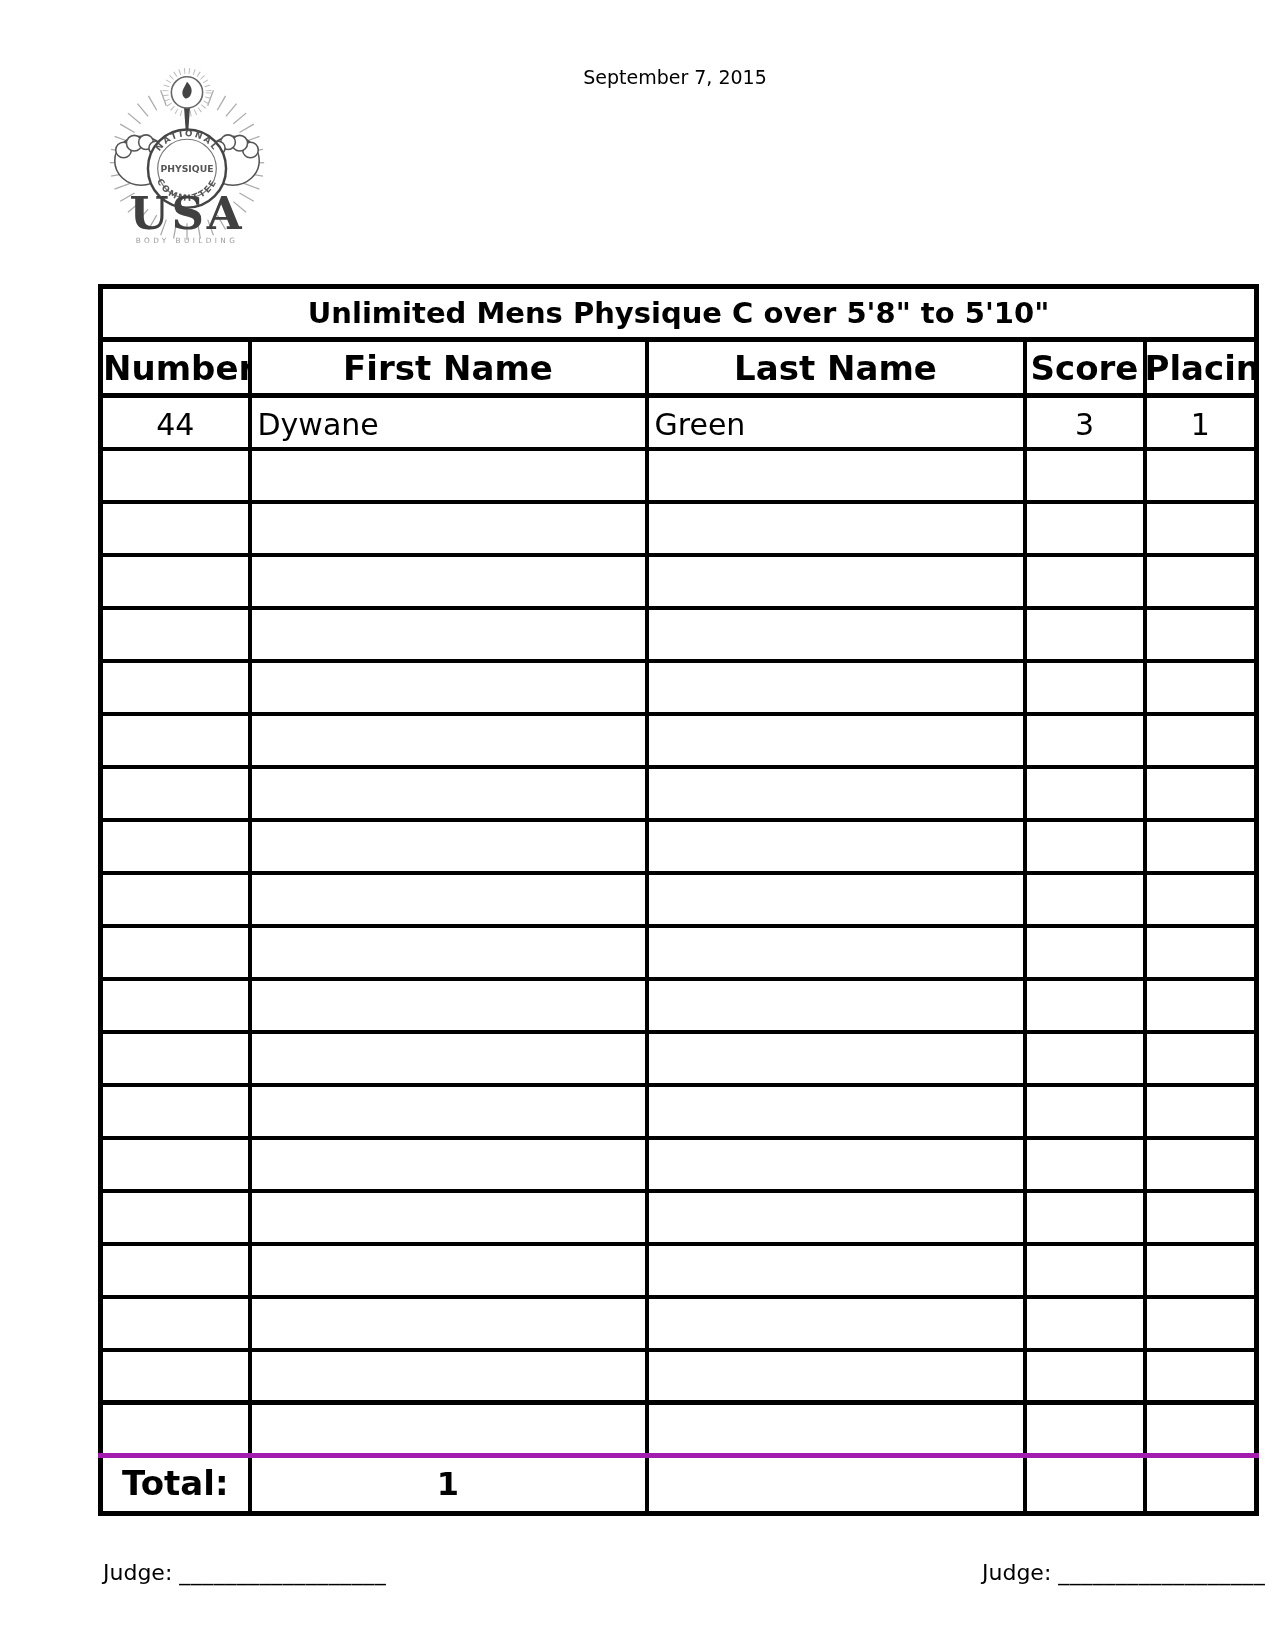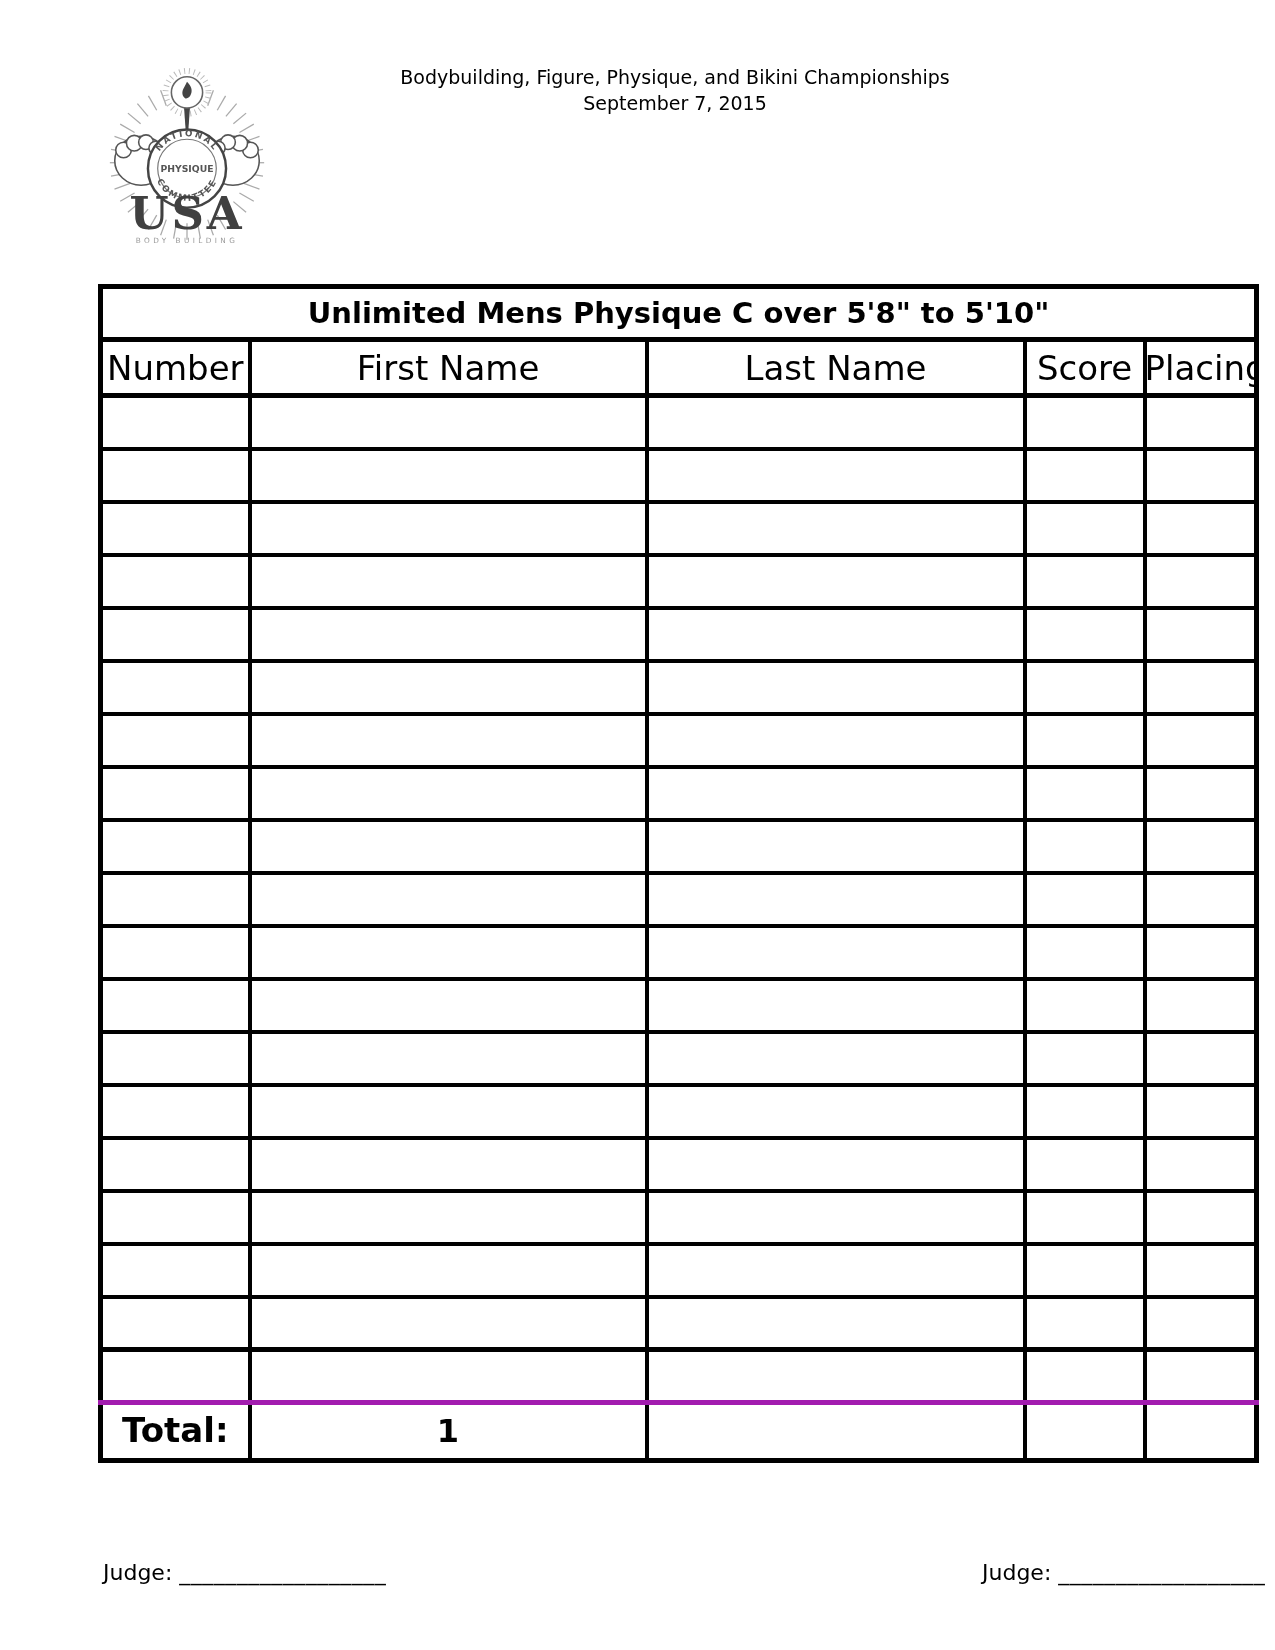--- a/index.html
+++ b/index.html
@@ -26,21 +26,21 @@
   }
   .title-row{height:53px;}
   .title-row th{
     border-bottom:5px solid #000;
     font-size:29px;font-weight:bold;text-align:center;
     padding-bottom:7px;white-space:nowrap;
   }
   .header-row{height:56px;}
   .header-row th{
     border-bottom:5px solid #000;
-    font-size:34px;font-weight:normal;text-align:center;
+    font-size:34px;font-weight:bold;text-align:center;
     padding-bottom:5px;white-space:nowrap;
   }
   .header-row th.ph{text-align:left;}
   .header-row th.ph .clip{display:inline-block;margin-left:-2px;white-space:nowrap;}
   .body-row{height:53px;}
   .body-row td{font-size:30px;padding-bottom:5px;}
   td.c{text-align:center;}
   td.l{text-align:left;padding-left:6px;}
   .pre-total td{border-top:5px solid #000;}
   .total-row{height:58px;}
@@ -132,21 +132,20 @@
     </text>
     <text font-size="9" font-weight="bold" fill="#555" letter-spacing="2" font-family="DejaVu Sans, sans-serif">
       <textPath href="#arcBottom" startOffset="50%" text-anchor="middle">COMMITTEE</textPath>
     </text>
     <text x="85" y="122" text-anchor="middle" font-size="9.5" font-weight="bold" fill="#555" font-family="DejaVu Sans, sans-serif">PHYSIQUE</text>
     <text x="85" y="180" text-anchor="middle" font-size="46" font-weight="bold" fill="#404040" letter-spacing="3" font-family="DejaVu Serif, serif">USA</text>
     <text x="85" y="194" text-anchor="middle" font-size="7.5" fill="#999" letter-spacing="3.5" font-family="DejaVu Sans, sans-serif">BODY BUILDING</text>
   </svg>
 
   <div class="event-header">
-    <div>Bodybuilding, Figure, Physique, and Bikini Championships</div>
     <div>September 7, 2015</div>
   </div>
 
   <table class="score-table">
     <colgroup>
       <col style="width:149px">
         <col style="width:397px">
         <col style="width:378px">
       <col style="width:120px">
         <col style="width:112px">
@@ -159,20 +158,27 @@
         <th>Number</th>
         <th>First Name</th>
         <th>Last Name</th>
         <th>Score</th>
         <th class="ph">
           <span class="clip">Placing</span>
         </th>
       </tr>
     </thead>
     <tbody id="rows">
+      <tr class="body-row">
+        <td class="c">44</td>
+        <td class="l">Dywane</td>
+        <td class="l">Green</td>
+        <td class="c">3</td>
+        <td class="c">1</td>
+      </tr>
 
     <tr class="body-row empty-row">
           <td></td>
           <td></td>
           <td></td>
           <td></td>
           <td></td>
         </tr>
         <tr class="body-row empty-row">
           <td></td>

